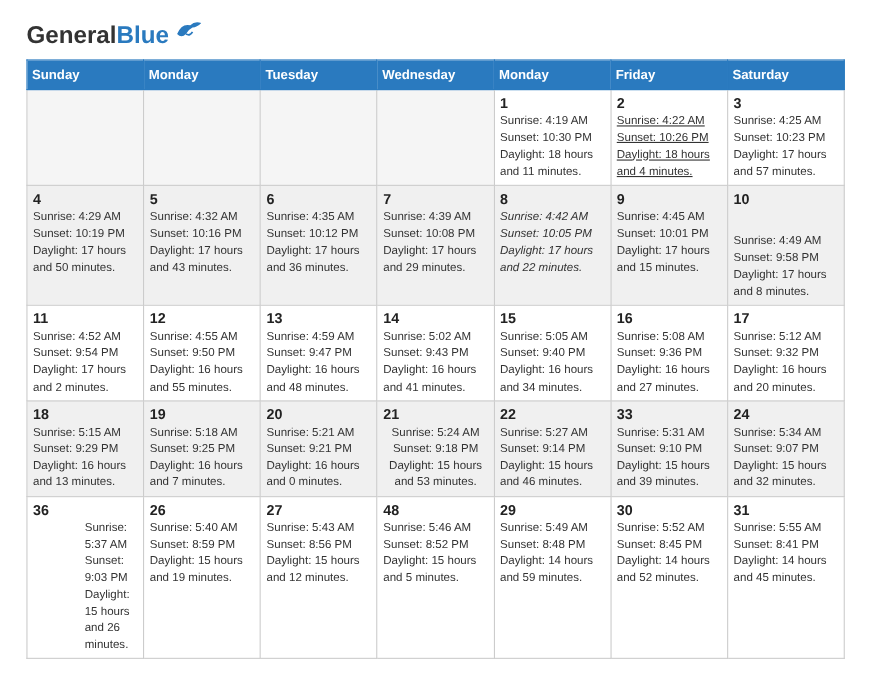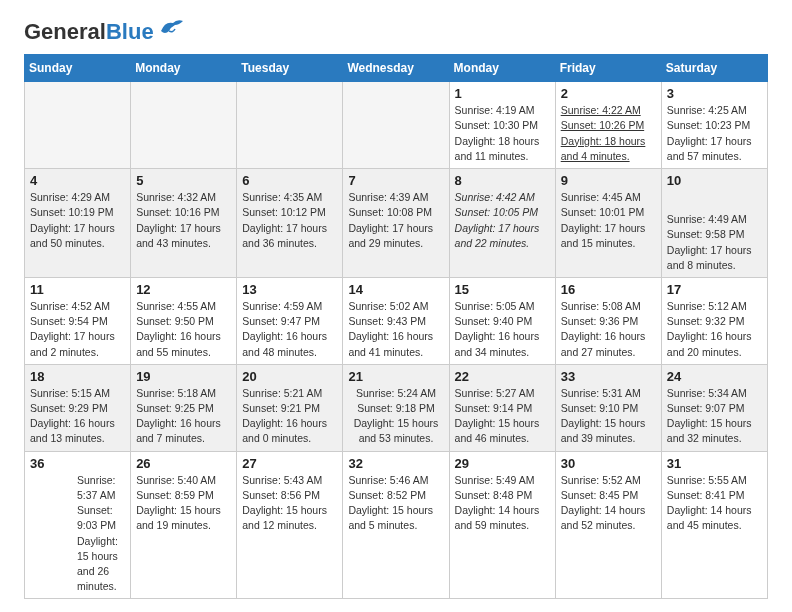--- a/index.html
+++ b/index.html
@@ -309,21 +309,21 @@
 and 19 minutes.</div>
         </td>
         <td>
           <div class="day-number">27</div>
           <div class="day-info" style="white-space: pre-line;">Sunrise: 5:43 AM
 Sunset: 8:56 PM
 Daylight: 15 hours
 and 12 minutes.</div>
         </td>
         <td>
-          <div class="day-number">32</div>
+          <div class="day-number">48</div>
           <div class="day-info" style="white-space: pre-line;">Sunrise: 5:46 AM
 Sunset: 8:52 PM
 Daylight: 15 hours
 and 5 minutes.</div>
         </td>
         <td>
           <div class="day-number">29</div>
           <div class="day-info" style="white-space: pre-line;">Sunrise: 5:49 AM
 Sunset: 8:48 PM
 Daylight: 14 hours

